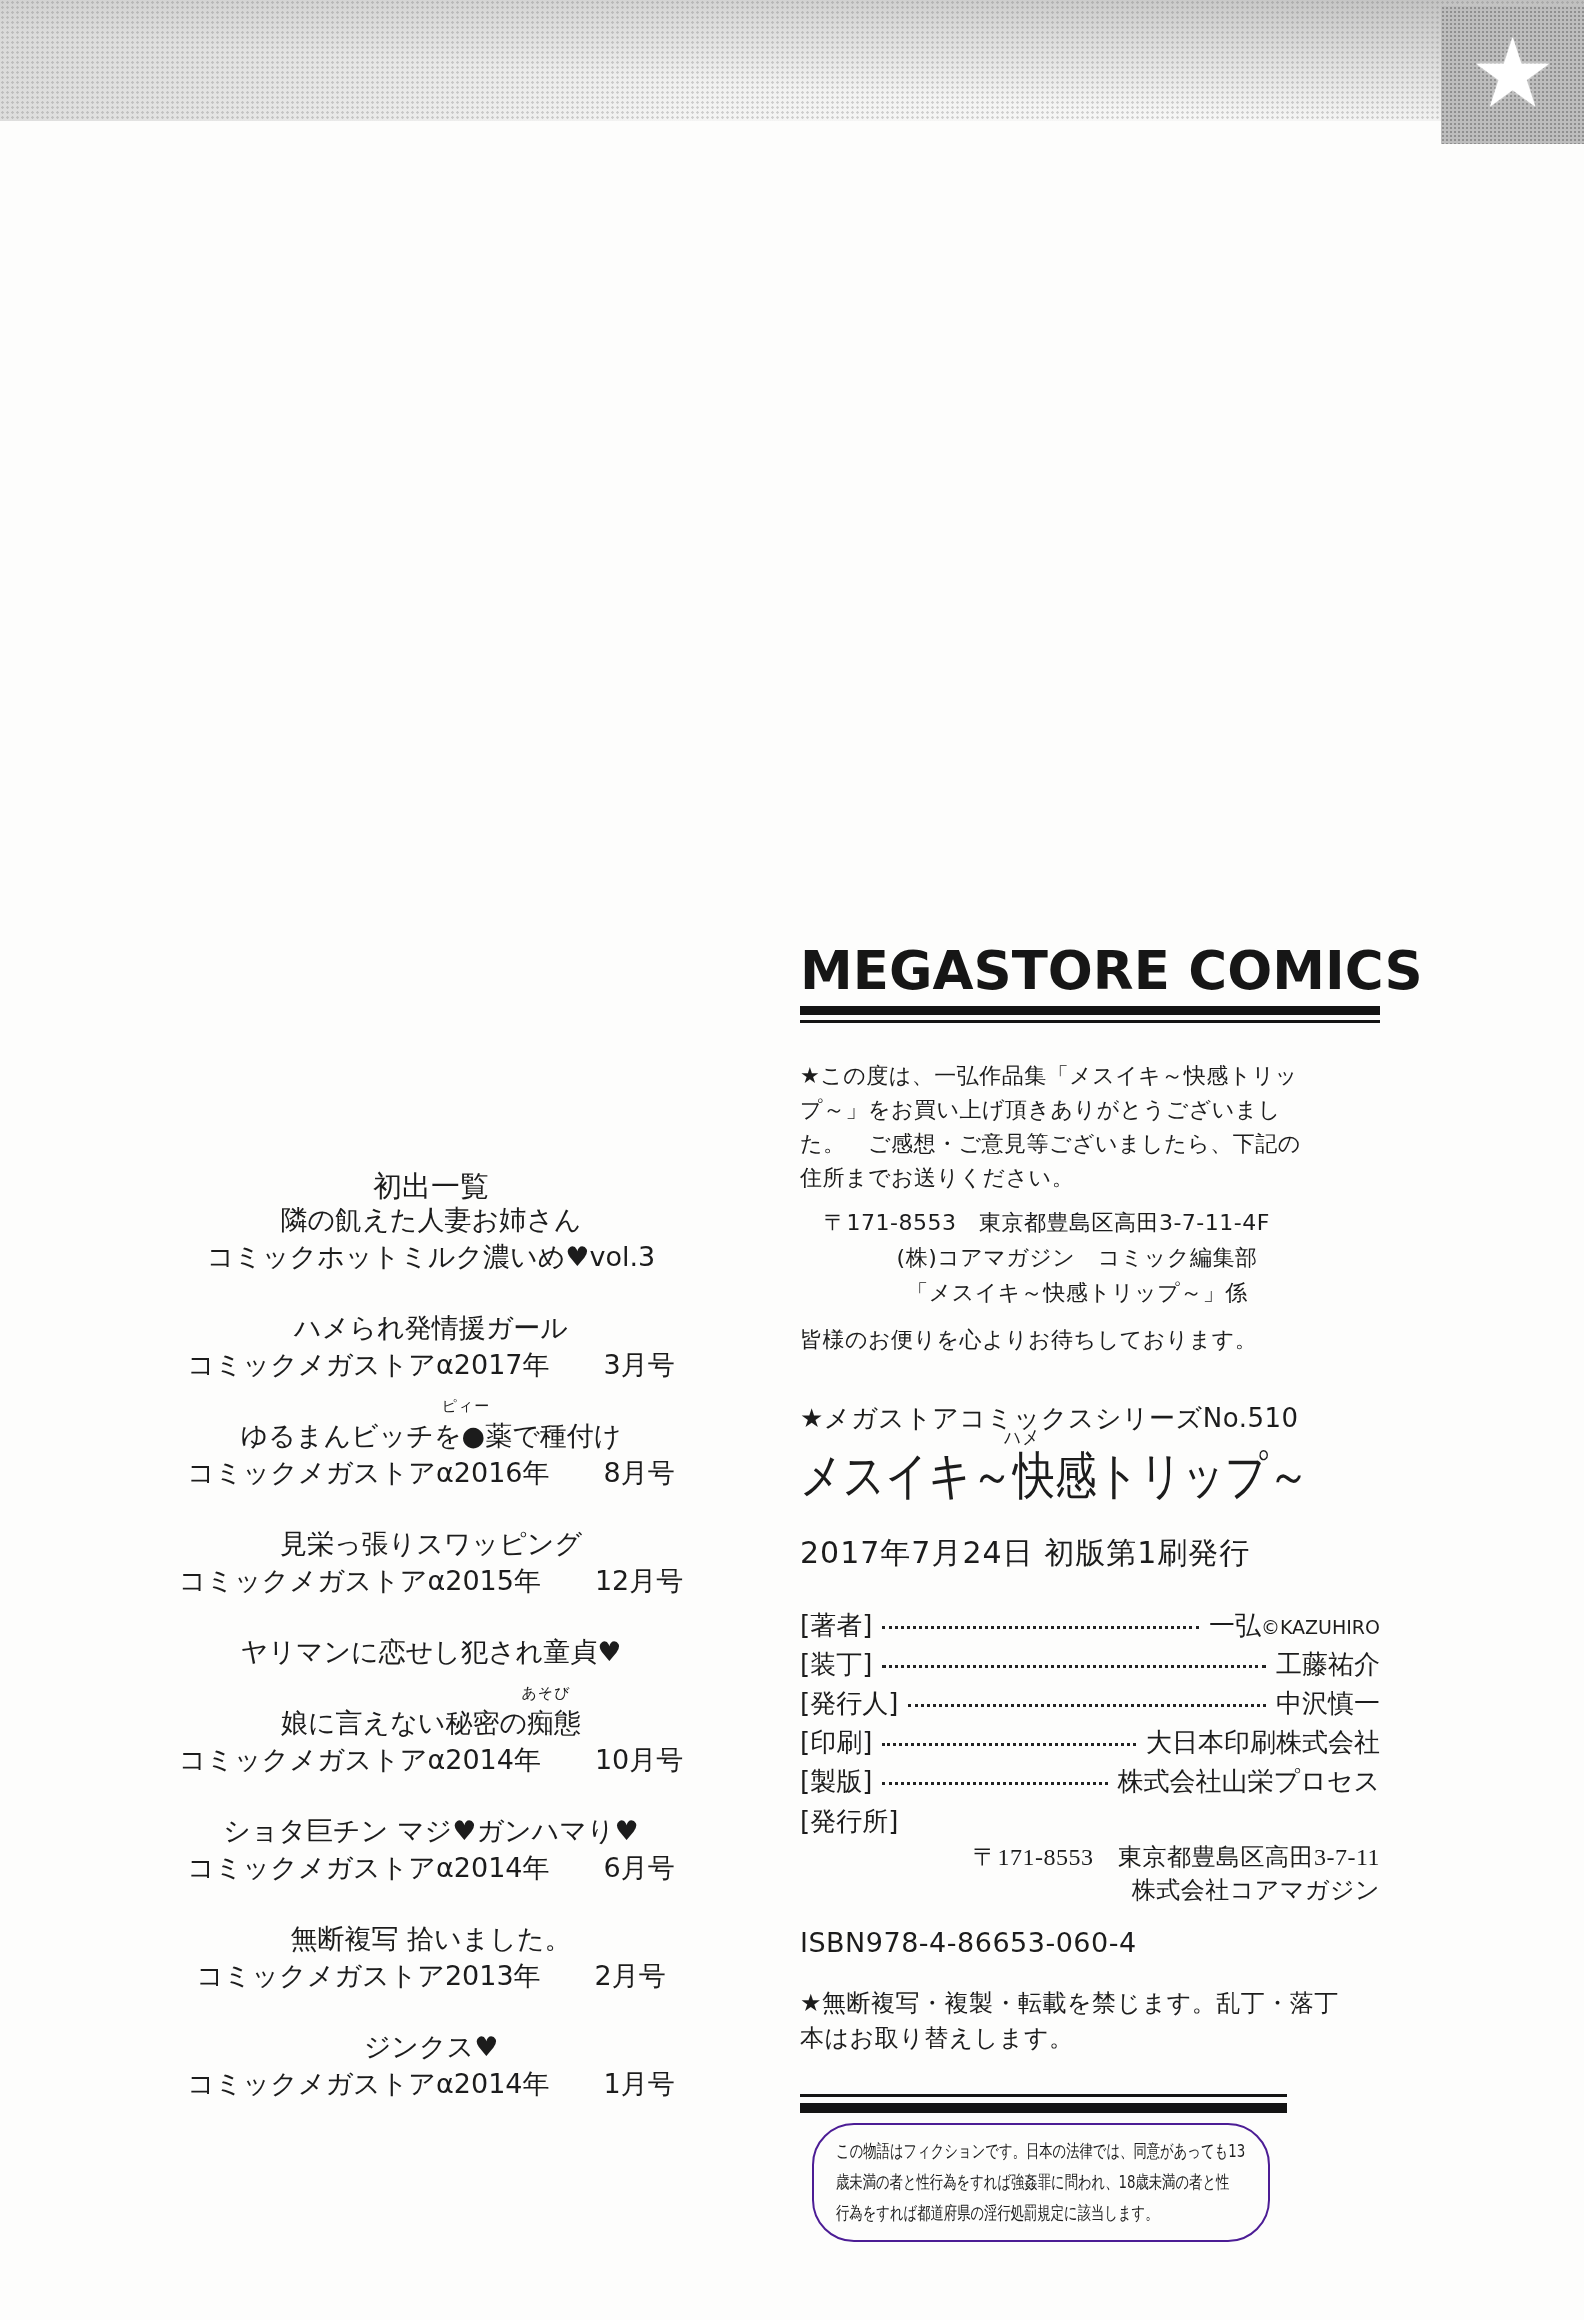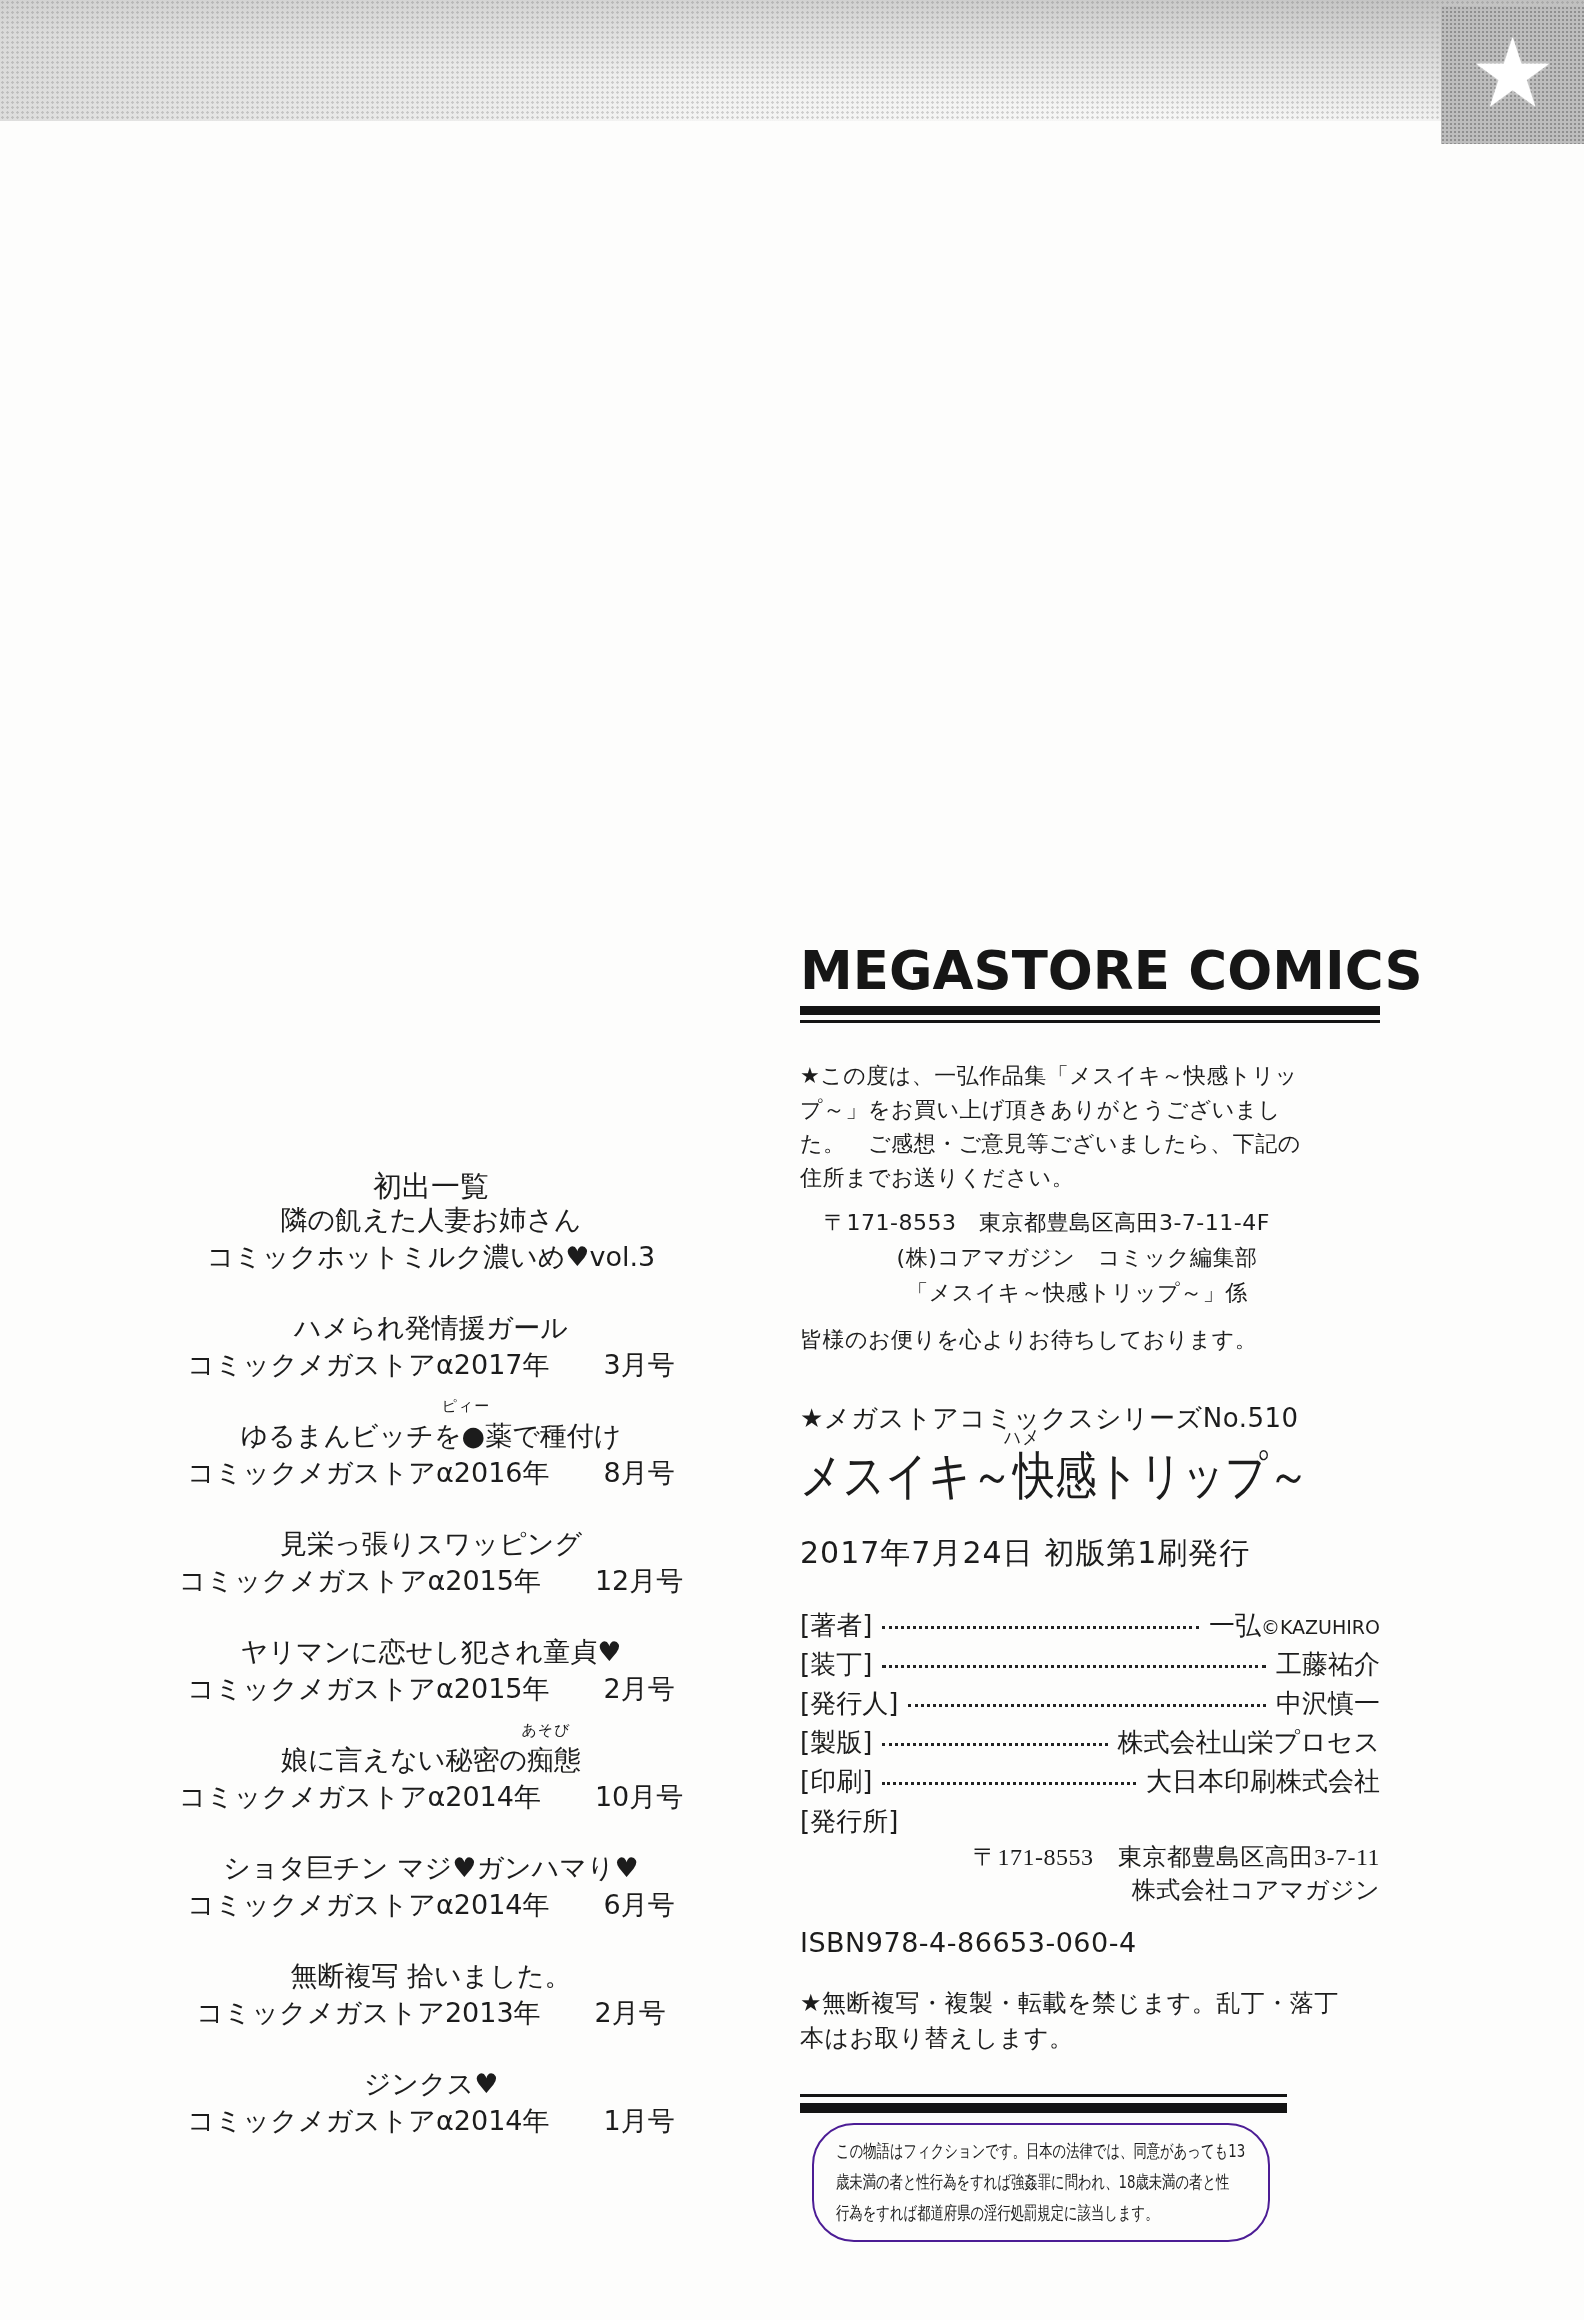--- a/index.html
+++ b/index.html
@@ -138,21 +138,20 @@
       <span class="work-title">ゆるまんビッチを●薬で種付け</span>
       <span class="work-ruby ruby-mid">ピィー</span>
       <span class="work-issue">コミックメガストアα2016年　　8月号</span>
     </div>
     <div class="work">
       <span class="work-title">見栄っ張りスワッピング</span>
       <span class="work-issue">コミックメガストアα2015年　　12月号</span>
     </div>
     <div class="work">
       <span class="work-title">ヤリマンに恋せし犯され童貞♥</span>
-      <span class="work-issue">コミックメガストアα2015年　　2月号</span>
     </div>
     <div class="work">
       <span class="work-title">娘に言えない秘密の痴態</span>
       <span class="work-ruby ruby-right">あそび</span>
       <span class="work-issue">コミックメガストアα2014年　　10月号</span>
     </div>
     <div class="work">
       <span class="work-title">ショタ巨チン マジ♥ガンハマり♥</span>
       <span class="work-issue">コミックメガストアα2014年　　6月号</span>
     </div>
@@ -203,28 +202,28 @@
         <span class="credit-label">[装丁]</span>
         <span class="credit-leader"></span>
         <span class="credit-value">工藤祐介</span>
       </div>
       <div class="credit">
         <span class="credit-label">[発行人]</span>
         <span class="credit-leader"></span>
         <span class="credit-value">中沢慎一</span>
       </div>
       <div class="credit">
+        <span class="credit-label">[印刷]</span>
+        <span class="credit-leader"></span>
+        <span class="credit-value">大日本印刷株式会社</span>
+      </div>
+      <div class="credit">
         <span class="credit-label">[製版]</span>
         <span class="credit-leader"></span>
         <span class="credit-value">株式会社山栄プロセス</span>
-      </div>
-      <div class="credit">
-        <span class="credit-label">[印刷]</span>
-        <span class="credit-leader"></span>
-        <span class="credit-value">大日本印刷株式会社</span>
       </div>
     </div>
 
     <div class="publisher-label">[発行所]</div>
     <div class="pub-lines">
       <div class="pub-serif">〒171-8553　東京都豊島区高田3-7-11</div>
       <div>株式会社コアマガジン</div>
     </div>
 
     <div class="isbn">ISBN978-4-86653-060-4</div>

